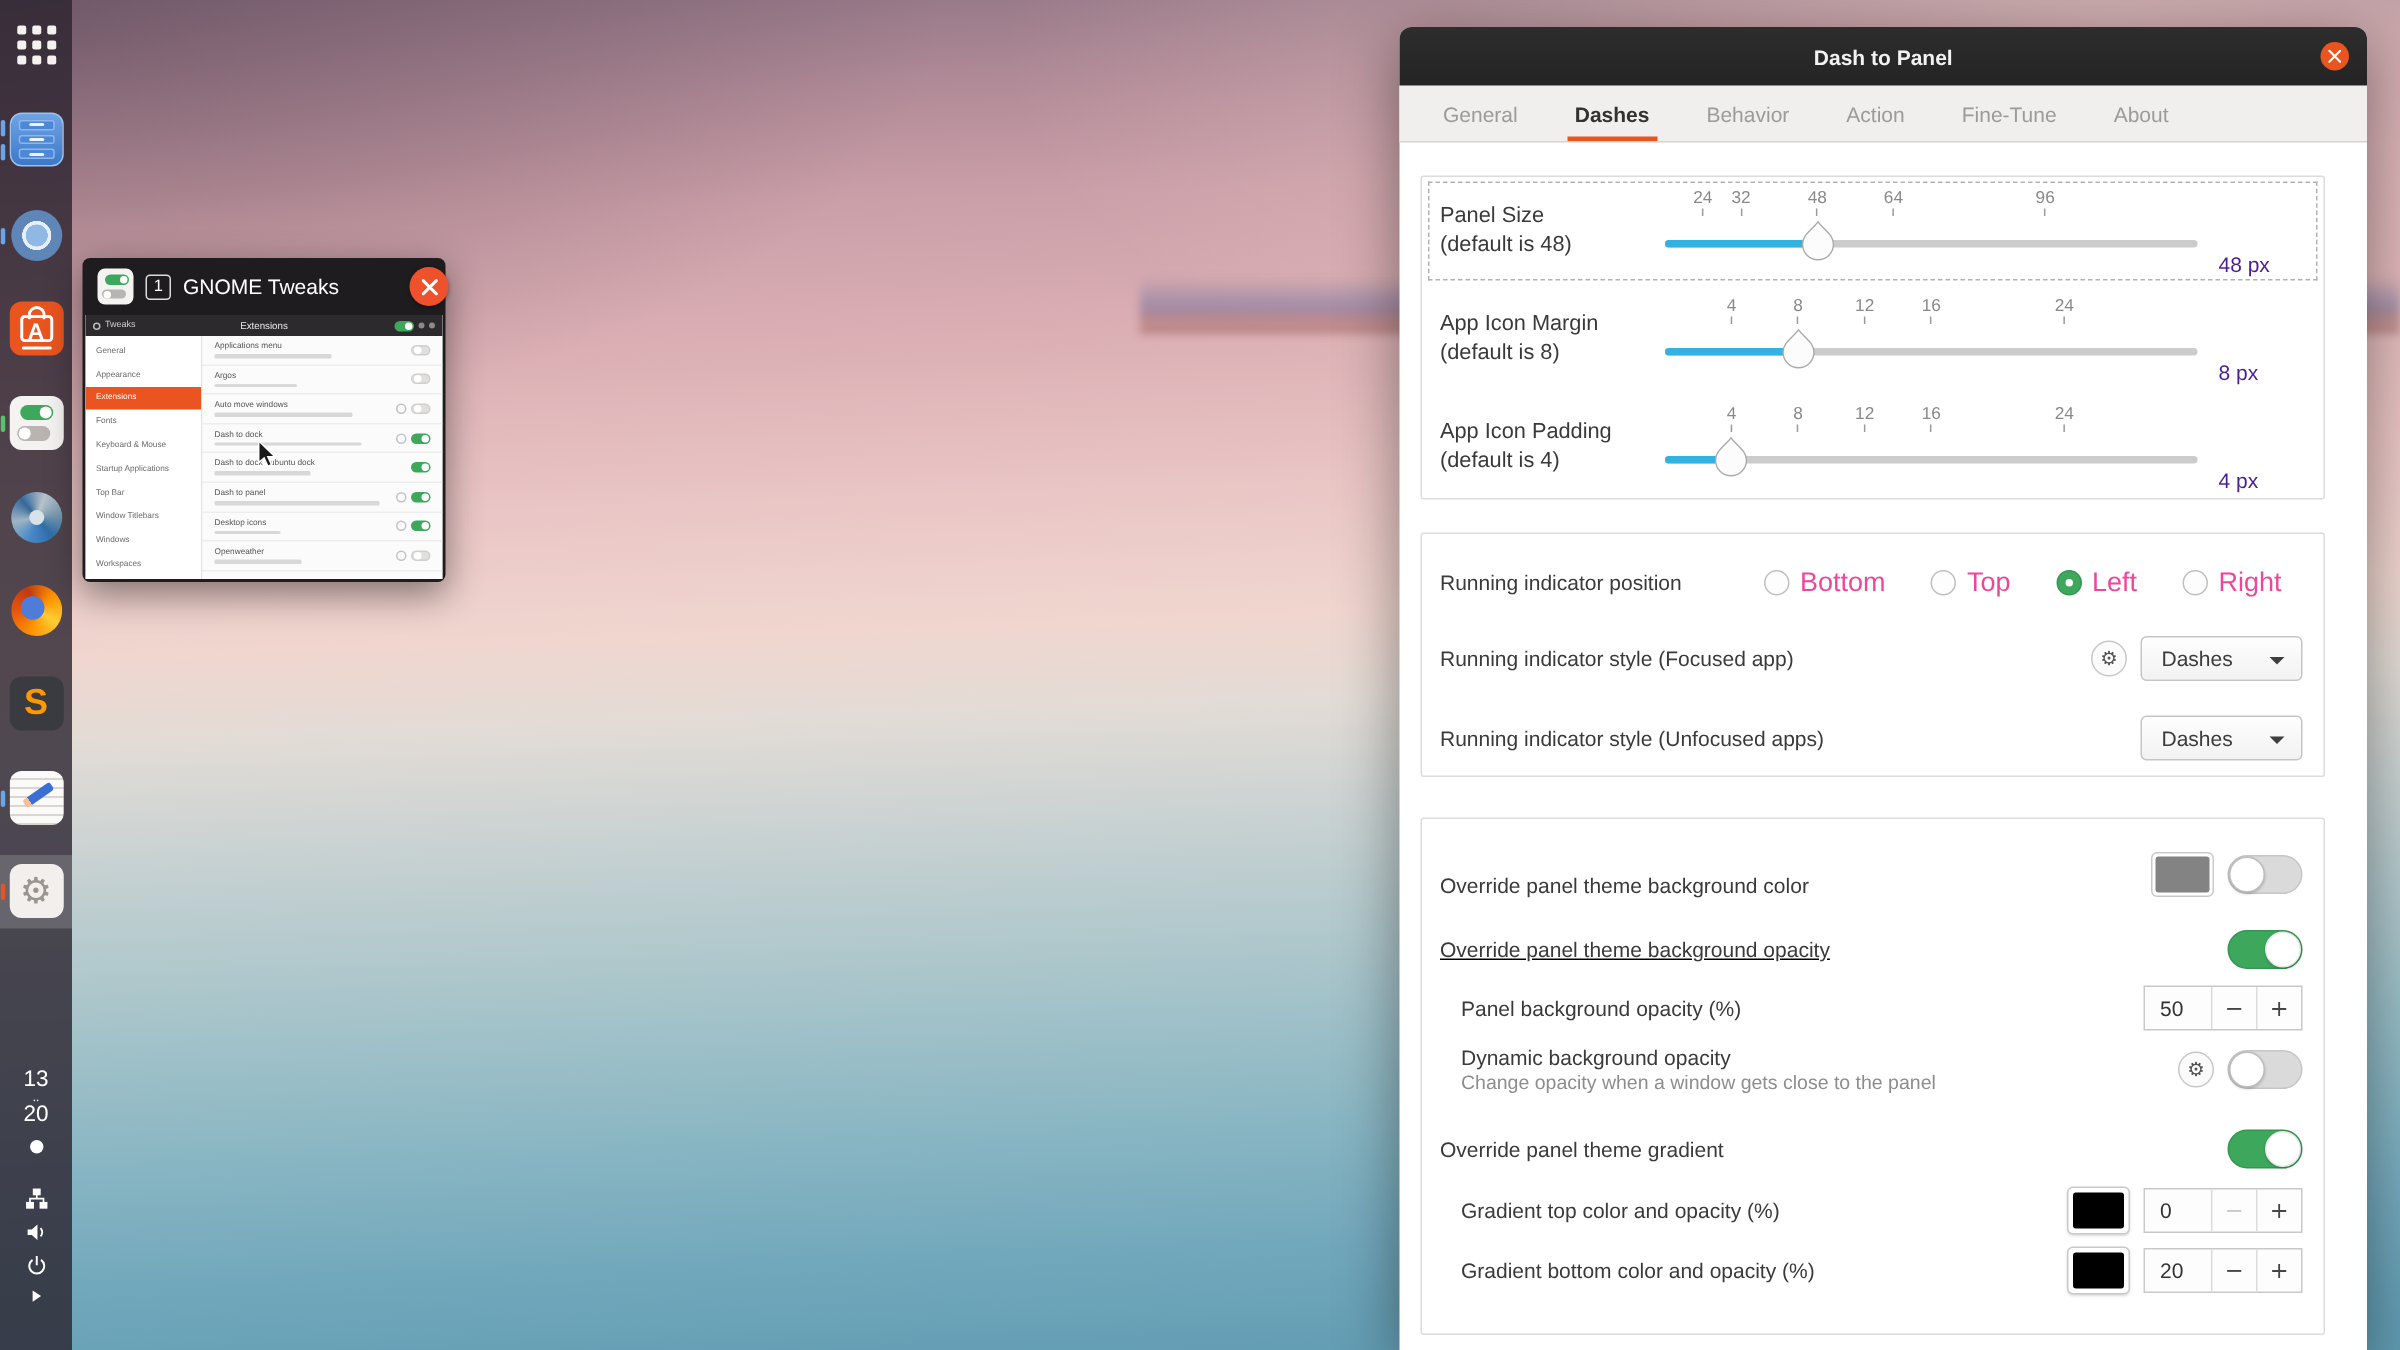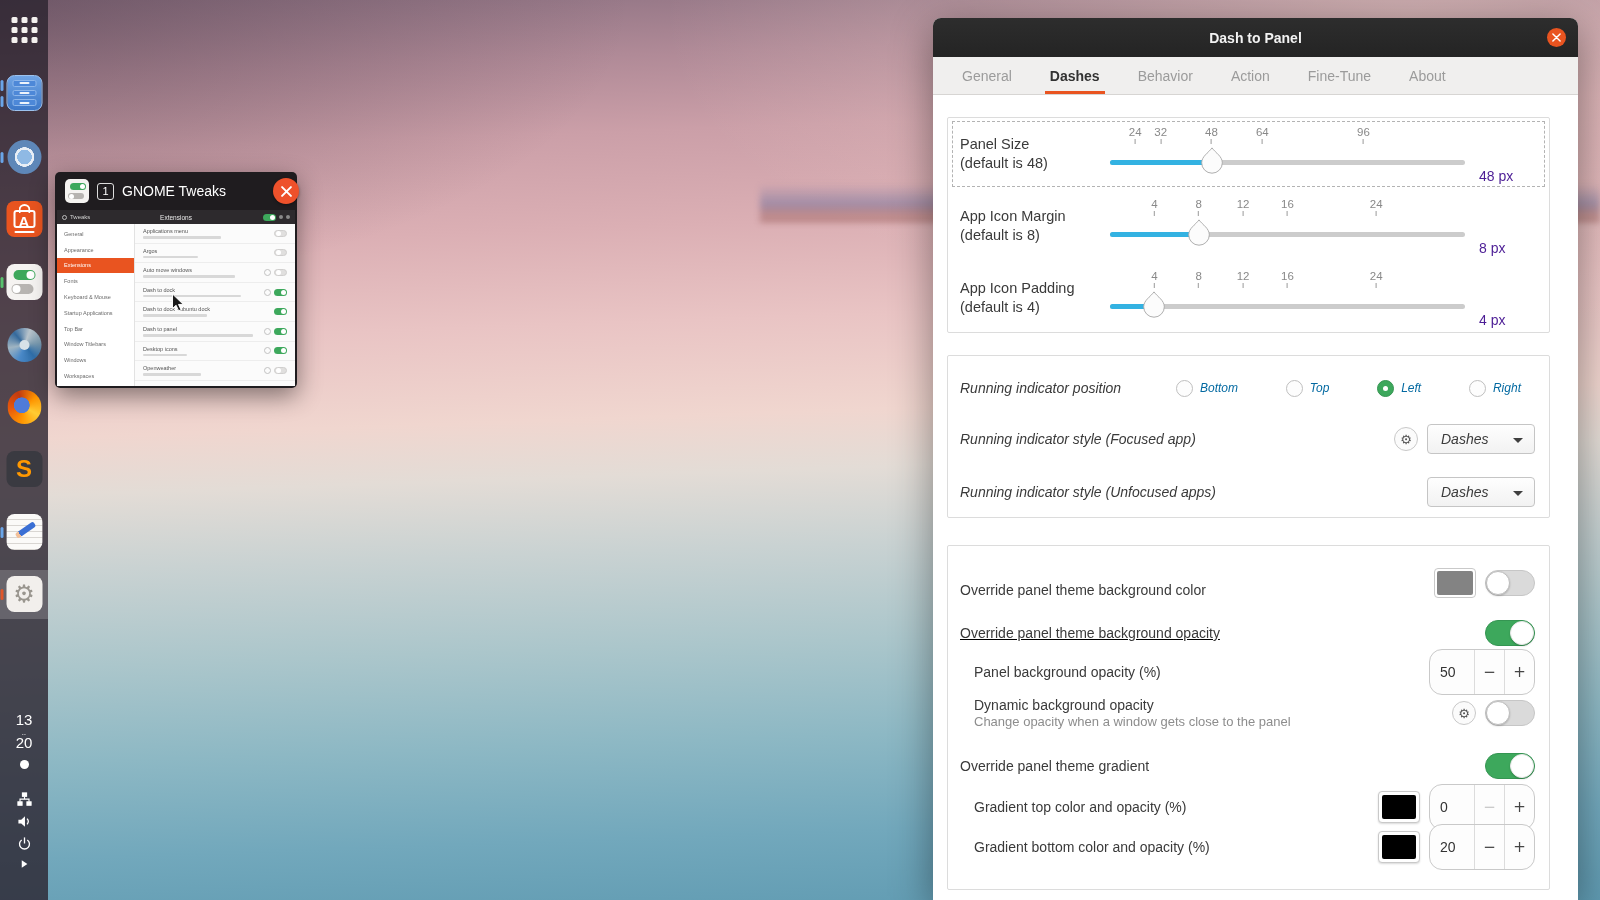--- a/index.html
+++ b/index.html
@@ -121,48 +121,48 @@
   .sl-label{width:150px;font-size:14.5px;color:#3a3a3a;line-height:1.3;}
   .sl-area{flex:1;position:relative;height:72px;}
   .ticks span{position:absolute;top:8px;transform:translateX(-50%);font-size:11.5px;color:#898989;text-align:center;}
   .ticks i{display:block;width:1px;height:5px;background:#9a9a9a;margin:1px auto 0;}
   .track{position:absolute;left:0;right:0;top:42px;height:5px;background:#cccccc;border-radius:3px;}
   .fill{height:5px;background:var(--blue);border-radius:3px;}
   .thumb{position:absolute;top:28px;transform:translateX(-50%);}
   .sl-value{width:72px;font-size:14px;color:#4c1d95;padding-left:14px;margin-top:44px;}
 
   
-  .ind-row{display:flex;align-items:center;padding:0 14px 0 12px;font-style:italic;}
+  .ind-row{display:flex;align-items:center;padding:0 14px 0 12px;}
   .ind-row.r1{height:48px;} .ind-row.r2{height:54px;} .ind-row.r3{height:52px;}
   .ind-label{font-size:14px;color:#3a3a3a;}
   .ind-row.r1 .ind-label{width:216px;}
   .radio-group{flex:1;display:flex;justify-content:space-between;padding-right:14px;}
   .radio-opt{display:flex;align-items:center;gap:7px;}
   .radio-dot{width:17px;height:17px;border-radius:50%;background:#fdfdfd;border:1px solid #bfbfbf;position:relative;}
   .radio-opt.checked .radio-dot{background:var(--green);border-color:#359552;}
   .radio-opt.checked .radio-dot::after{content:"";position:absolute;left:5px;top:5px;width:5px;height:5px;border-radius:50%;background:#fff;}
-  .radio-opt span.rlabel{font-size:12px;color:#0369a1;}
+  .radio-opt span.rlabel{font-size:18px;color:#ec4899;}
   .ctrl{margin-left:auto;display:flex;align-items:center;gap:9px;}
   .gear-btn{width:24px;height:24px;border-radius:50%;border:1px solid #c9c9c9;background:#fbfbfb;display:flex;align-items:center;justify-content:center;font-size:13px;color:#555;}
   .dropdown{width:108px;height:30px;border:1px solid #c5c5c5;border-radius:4px;background:linear-gradient(#fefefe,#f2f2f2);display:flex;align-items:center;padding-left:13px;font-size:14px;color:#3b3b3b;position:relative;}
   .caret{position:absolute;right:11px;top:13px;width:0;height:0;border-left:5px solid transparent;border-right:5px solid transparent;border-top:5px solid #3f3f3f;}
 
   
   .bg-row{display:flex;align-items:center;padding:0 14px 0 12px;}
   .bg-row .lbl{font-size:14px;color:#3a3a3a;}
   .bg-row .sublbl{font-size:13px;color:#8d8d8d;margin-top:1px;}
   .bg-row.sub{padding-left:26px;}
   .r-bgcolor{height:42px;align-items:flex-end;} .r-bgopacity{height:40px;margin-top:15px;text-decoration:underline;} .r-panelop{height:38px;}
   .r-dynamic{height:44px;} .r-gradient{height:42px;margin-top:10px;} .r-gradtop{height:40px;} .r-gradbot{height:40px;}
   .toggle{width:50px;height:26px;border-radius:13px;position:relative;}
   .toggle.off{background:#dadada;border:1px solid #c6c6c6;}
   .toggle.on{background:var(--green);border:1px solid #359552;}
   .toggle i{position:absolute;top:0px;width:24px;height:24px;border-radius:50%;background:#fff;border:1px solid #bdbdbd;box-shadow:0 1px 2px rgba(0,0,0,.2);}
   .toggle.off i{left:0px;} .toggle.on i{right:0px;border-color:#e8e8e8;}
-  .spin{width:106px;height:46px;border:1px solid #c9c9c9;border-radius:13px;background:#fdfdfd;display:flex;overflow:hidden;text-align:center;}
+  .spin{width:106px;height:30px;border:1px solid #c9c9c9;border-radius:0;background:#fdfdfd;display:flex;overflow:hidden;text-align:center;}
   .sp-val{width:44px;display:flex;align-items:center;padding-left:10px;font-size:14px;color:#333;}
   .sp-btn{width:30px;border-left:1px solid #dcdcdc;display:flex;align-items:center;justify-content:center;font-size:15px;color:#454545;font-family:"DejaVu Sans",sans-serif;}
   .sp-btn.disabled{color:#c9c9c9;}
   .swatch{width:42px;height:30px;border:1px solid #c9c9c9;border-radius:4px;background:#fff;padding:2px;}
   .swatch i{display:block;width:100%;height:100%;border-radius:2px;}
   .swatch.framed{width:42px;height:32px;padding:3px;box-shadow:0 1px 2px rgba(0,0,0,.15);}
 </style>
 </head>
 <body>
 

